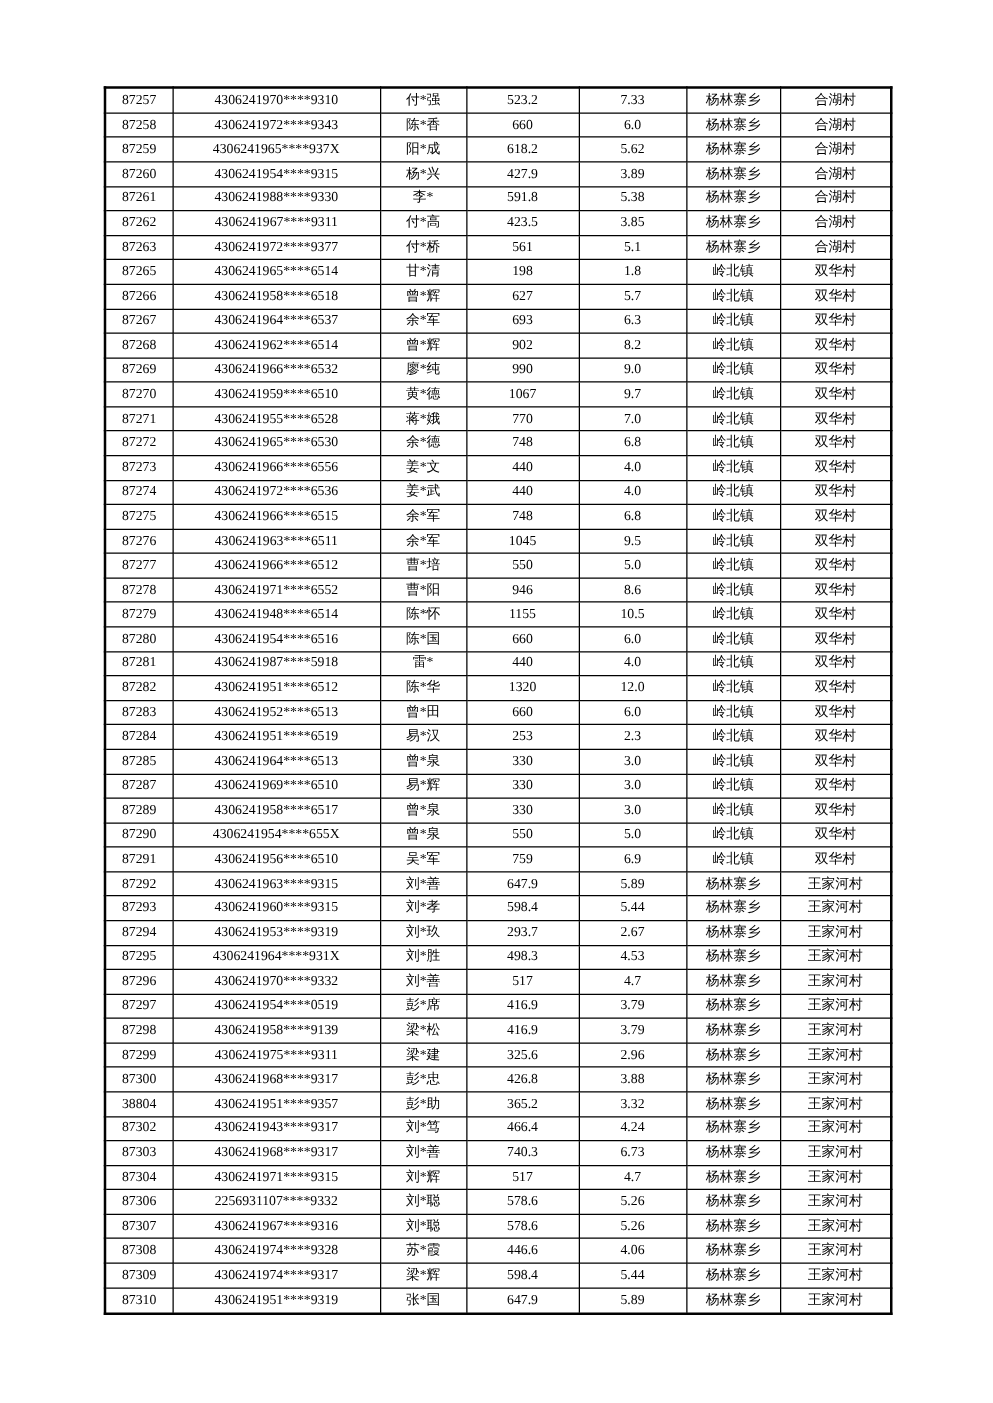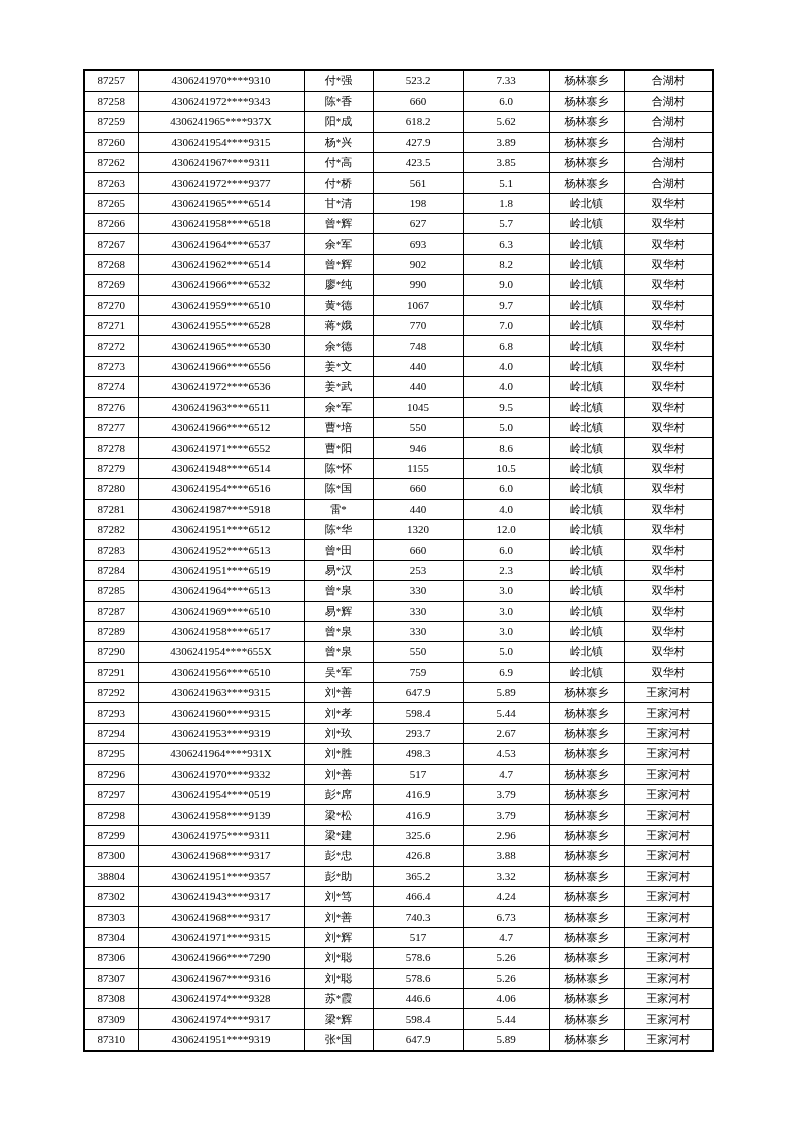--- a/index.html
+++ b/index.html
@@ -92,20 +92,29 @@
         <tr>
           <td>87260</td>
           <td>4306241954****9315</td>
           <td>杨*兴</td>
           <td>427.9</td>
           <td>3.89</td>
           <td>杨林寨乡</td>
           <td>合湖村</td>
         </tr>
         <tr>
+          <td>87261</td>
+          <td>4306241988****9330</td>
+          <td>李*</td>
+          <td>591.8</td>
+          <td>5.38</td>
+          <td>杨林寨乡</td>
+          <td>合湖村</td>
+        </tr>
+        <tr>
           <td>87262</td>
           <td>4306241967****9311</td>
           <td>付*高</td>
           <td>423.5</td>
           <td>3.85</td>
           <td>杨林寨乡</td>
           <td>合湖村</td>
         </tr>
         <tr>
           <td>87263</td>
@@ -200,20 +209,29 @@
         <tr>
           <td>87274</td>
           <td>4306241972****6536</td>
           <td>姜*武</td>
           <td>440</td>
           <td>4.0</td>
           <td>岭北镇</td>
           <td>双华村</td>
         </tr>
         <tr>
+          <td>87275</td>
+          <td>4306241966****6515</td>
+          <td>余*军</td>
+          <td>748</td>
+          <td>6.8</td>
+          <td>岭北镇</td>
+          <td>双华村</td>
+        </tr>
+        <tr>
           <td>87276</td>
           <td>4306241963****6511</td>
           <td>余*军</td>
           <td>1045</td>
           <td>9.5</td>
           <td>岭北镇</td>
           <td>双华村</td>
         </tr>
         <tr>
           <td>87277</td>
@@ -444,21 +462,21 @@
           <td>87304</td>
           <td>4306241971****9315</td>
           <td>刘*辉</td>
           <td>517</td>
           <td>4.7</td>
           <td>杨林寨乡</td>
           <td>王家河村</td>
         </tr>
         <tr>
           <td>87306</td>
-          <td>4306241966****7290</td>
+          <td>2256931107****9332</td>
           <td>刘*聪</td>
           <td>578.6</td>
           <td>5.26</td>
           <td>杨林寨乡</td>
           <td>王家河村</td>
         </tr>
         <tr>
           <td>87307</td>
           <td>4306241967****9316</td>
           <td>刘*聪</td>

